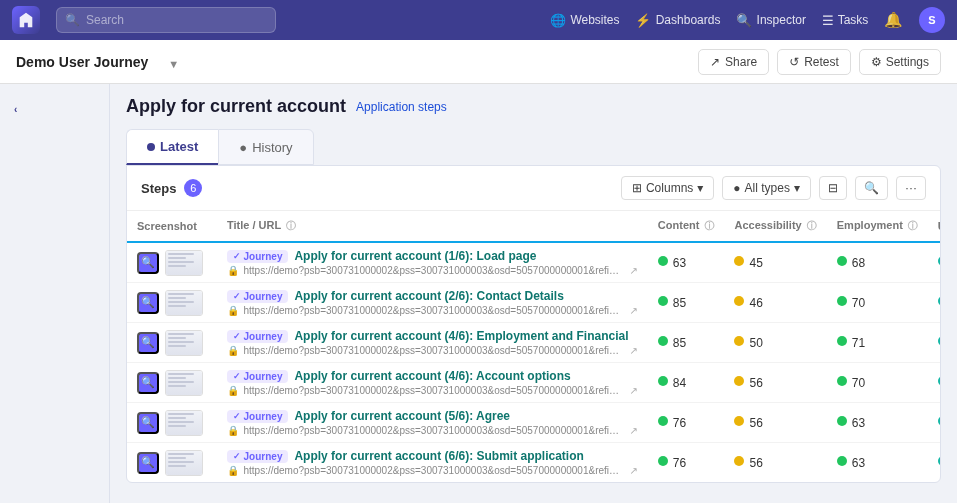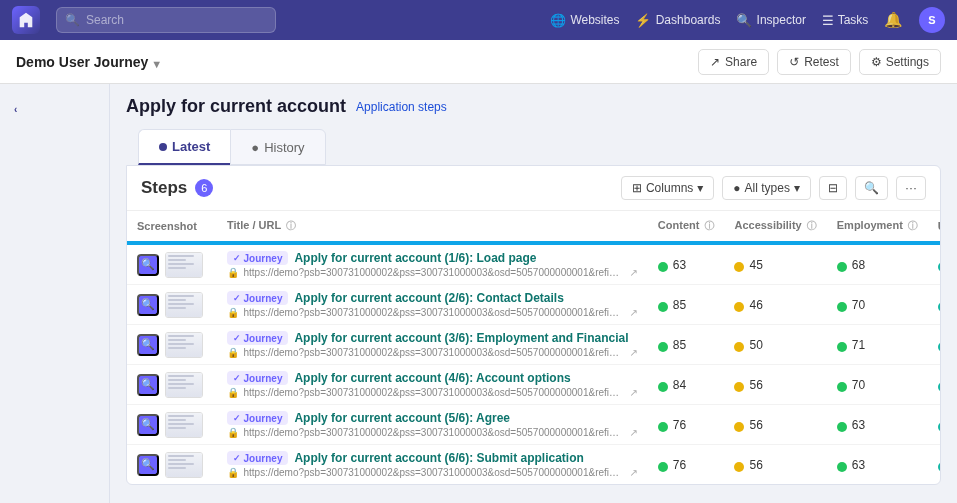--- a/index.html
+++ b/index.html
@@ -57,21 +57,21 @@
     
     .sub-header {
       background: #fff;
       height: 44px;
       display: flex; align-items: center;
       padding: 0 16px;
       border-bottom: 1px solid #e0e0e0;
       gap: 12px;
     }
     .project-title {
-      display: flex; align-items: flex-end; gap: 3px;
+      display: flex; align-items: flex-end; gap: 20px;
       font-weight: 600; font-size: 14px; color: #222;
       cursor: pointer;
     }
     .project-title .chevron { color: #888; font-size: 11px; }
     .sub-nav-spacer { flex: 1; }
     .sub-nav-actions { display: flex; align-items: center; gap: 8px; }
     .sub-nav-btn {
       display: flex; align-items: center; gap: 5px;
       padding: 5px 11px; border-radius: 5px;
       border: 1px solid #ddd; background: #fff;
@@ -107,21 +107,20 @@
       margin-bottom: 12px;
     }
     .page-header h1 { font-size: 18px; font-weight: 700; color: #1a1a2e; }
     .page-header .subtitle { font-size: 12px; color: #1d4ed8; }
 
     
     .tabs-row {
       display: flex;
       border-bottom: none;
       margin-bottom: 0;
-      margin-left: 12px;
     }
     .tab {
       padding: 9px 20px;
       font-size: 13px; cursor: pointer;
       border: 1px solid #dde1ec;
       background: #f5f6fb;
       color: #666;
       display: flex; align-items: center; gap: 5px;
     }
     .tab:first-child { border-radius: 6px 0 0 0; border-right: none; }
@@ -143,41 +142,41 @@
       overflow: hidden;
     }
 
     
     .steps-toolbar {
       display: flex; align-items: center;
       padding: 10px 14px;
       border-bottom: 1px solid #eee;
       gap: 8px;
     }
-    .steps-label { font-weight: 600; font-size: 17px; color: #333; }
+    .steps-label { font-weight: 600; font-size: 13px; color: #333; }
     .steps-count {
       background: #6c63ff; color: #fff;
       border-radius: 50%; width: 18px; height: 18px;
       font-size: 11px; display: flex; align-items: center; justify-content: center;
     }
     .toolbar-spacer { flex: 1; }
     .toolbar-btn {
       display: flex; align-items: center; gap: 4px;
       padding: 4px 10px; border-radius: 4px;
       border: 1px solid #ddd; background: #fff;
       font-size: 12px; color: #444; cursor: pointer;
     }
 
     
     .data-table { width: 100%; border-collapse: collapse; }
     .data-table th {
       padding: 8px 10px;
       text-align: left;
       font-size: 11px; font-weight: 600; color: #777;
-      border-bottom: 4px solid #0ea5e9;
+      border-bottom: 2px solid #0ea5e9;
       white-space: nowrap;
     }
     .data-table td {
       padding: 6px 10px;
       border-bottom: 1px solid #f2f2f2;
       vertical-align: middle;
     }
     .data-table tr:last-child td { border-bottom: none; }
 
     
@@ -200,36 +199,36 @@
     .screenshot-thumb-inner {
       width: 100%; height: 100%;
       background: linear-gradient(180deg, #f0f2f7 0%, #e0e3ed 100%);
       display: flex; flex-direction: column; gap: 2px; padding: 2px;
     }
     .thumb-line { height: 2px; background: #c5c9d8; border-radius: 1px; width: 80%; }
     .thumb-line.short { width: 55%; }
 
     
     .title-url-cell { min-width: 300px; }
-    .title-row { display: flex; gap: 6px; margin-bottom: 2px; }
+    .title-row { display: flex; align-items: center; gap: 6px; margin-bottom: 2px; }
     .journey-badge {
       display: inline-flex; align-items: center; gap: 3px;
       background: #ede9ff; color: #6c63ff;
       border-radius: 4px; padding: 1px 6px;
       font-size: 10px; font-weight: 600;
     }
     .journey-badge::before { content: '✓'; font-size: 9px; }
     .step-title { font-size: 12px; font-weight: 600; color: #0f766e; cursor: pointer; }
     .url-row { display: flex; align-items: center; gap: 4px; }
     .url-lock { color: #aaa; font-size: 10px; }
     .url-text { font-size: 10px; color: #888; white-space: nowrap; overflow: hidden; text-overflow: ellipsis; max-width: 380px; }
     .url-ext { color: #aaa; font-size: 10px; margin-left: 2px; }
 
     
-    .score-cell { display: flex; align-items: flex-end; gap: 5px; white-space: nowrap; }
+    .score-cell { display: flex; align-items: flex-start; gap: 5px; white-space: nowrap; }
     .score-dot { width: 10px; height: 10px; border-radius: 50%; flex-shrink: 0; }
     .score-dot.green { background: #22c55e; }
     .score-dot.yellow { background: #eab308; }
     .score-dot.teal { background: #14b8a6; }
     .score-num { font-size: 12px; font-weight: 500; color: #333; }
 
     .col-info { color: #bbb; font-size: 10px; margin-left: 2px; cursor: pointer; }
   </style>
 </head>
 <body>
@@ -485,21 +484,21 @@
           <div class="thumb-line"></div>
           <div class="thumb-line short"></div>
         </div>
       </div>
     </div>
   </td>
               <td>
     <div class="title-url-cell">
       <div class="title-row">
         <span class="journey-badge">Journey</span>
-        <span class="step-title">Apply for current account (3/6): Employment and Financial</span>
+        <span class="step-title">Apply for current account (4/6): Employment and Financial</span>
       </div>
       <div class="url-row">
         <span class="url-lock">🔒</span>
         <span class="url-text">https://demo?psb=300731000002&amp;pss=300731000003&amp;osd=5057000000001&amp;refid=1%7C2%7C3prod&amp;joint=false</span>
         <span class="url-ext">↗</span>
       </div>
     </div>
   </td>
               <td>
       <div class="score-cell">

